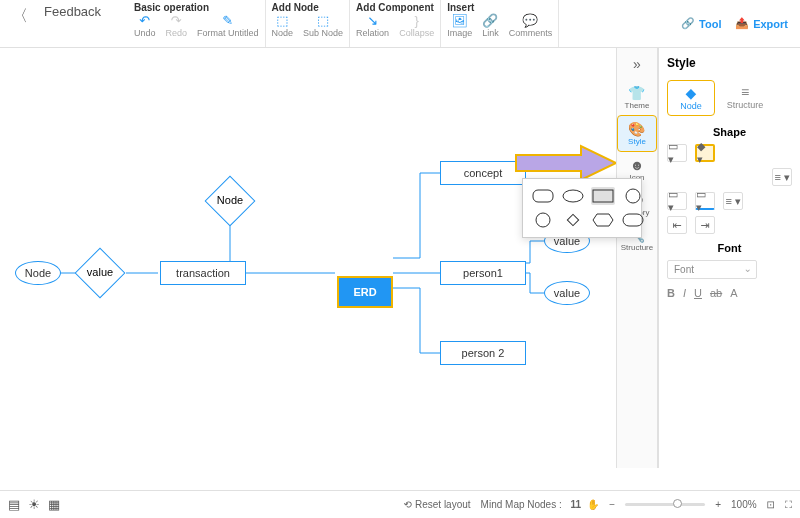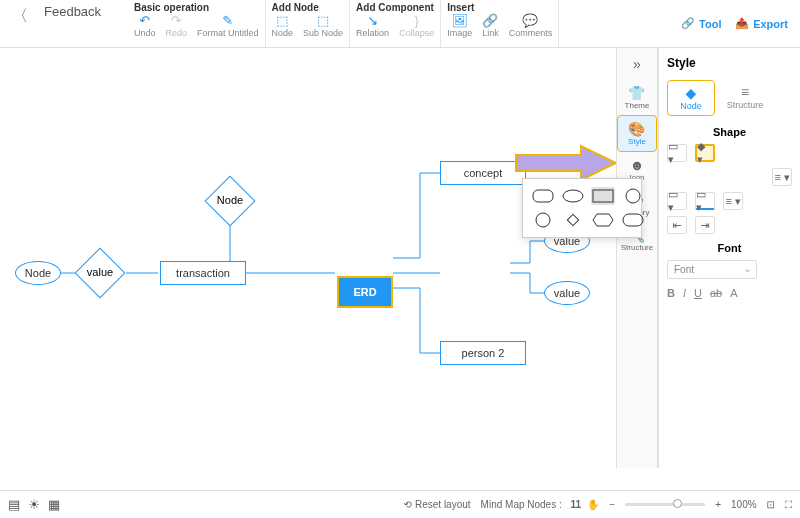--- a/index.html
+++ b/index.html
@@ -185,20 +185,23 @@
       <div class="lbl">Node</div>
     </div>
 
   <div class="node root" style="top:209px; left:337px;margin-top:19px;">
       <span>ERD</span>
     </div>
 
   <div class="node rect" style="top:113px; left:440px;">
       <span>concept</span>
     </div>
+  <div class="node rect" style="top:213px; left:440px;">
+      <span>person1</span>
+    </div>
   <div class="node rect" style="top:293px; left:440px;">
       <span>person 2</span>
     </div>
   <div class="node ellipse" style="top:181px; left:544px;">
       <span>value</span>
     </div>
   <div class="node ellipse" style="top:233px; left:544px;">
       <span>value</span>
     </div>
 

